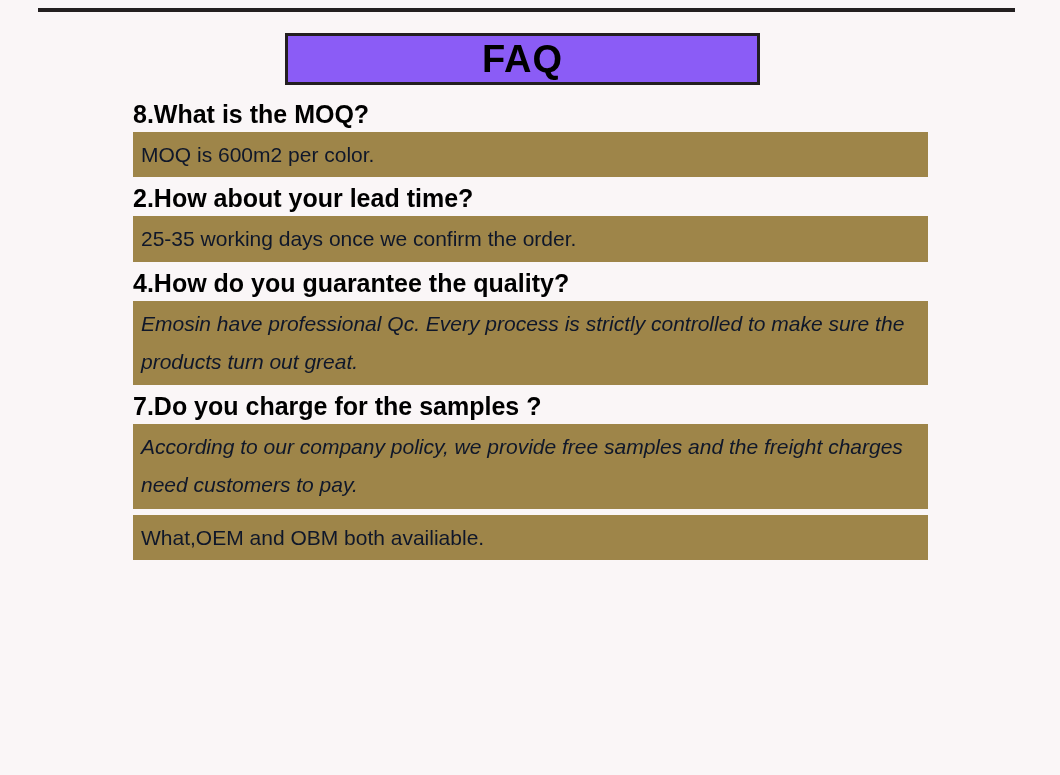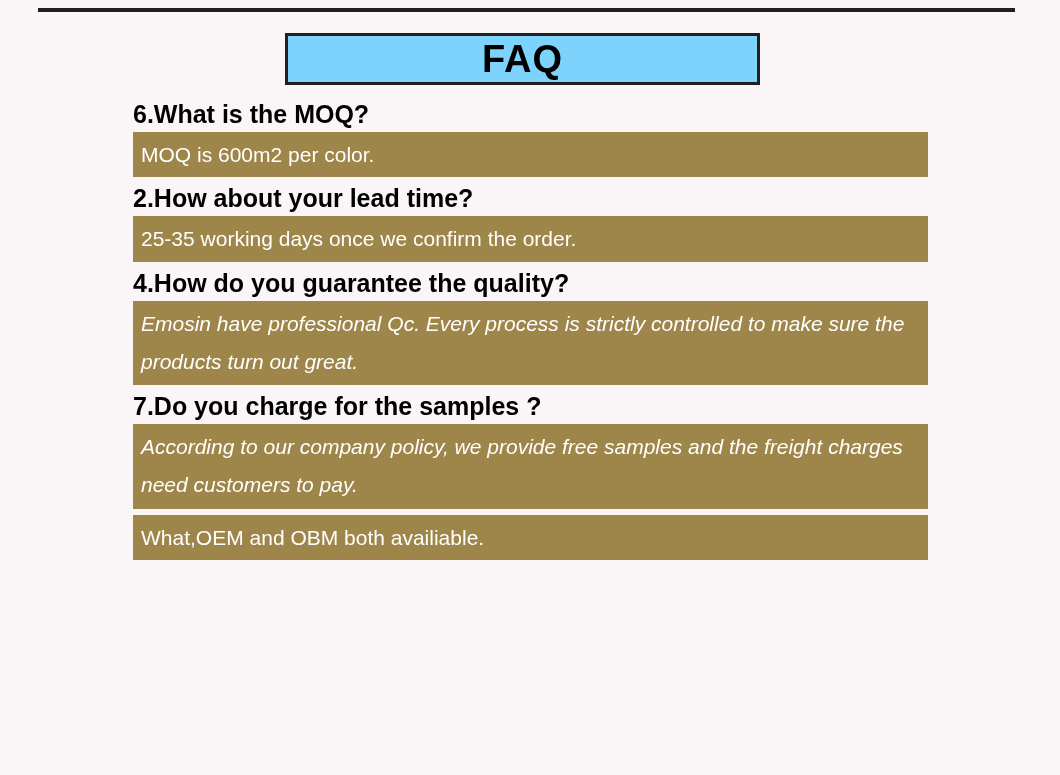--- a/index.html
+++ b/index.html
@@ -29,21 +29,21 @@
     background: #231f20;
   }
   .title-box {
     position: absolute;
     left: 285px;
     top: 33px;
     width: 475px;
     height: 52px;
     box-sizing: border-box;
     border: 3px solid #231f20;
-    background: #7dd3fc;
+    background: #8b5cf6;
     display: flex;
     align-items: center;
     justify-content: center;
   }
   .title-text {
     font-size: 38px;
     font-weight: bold;
     color: #000000;
     letter-spacing: 1px;
     line-height: 1;
@@ -61,21 +61,21 @@
     font-size: 25px;
     font-weight: bold;
     color: #000000;
     line-height: 1.08;
     padding: 2px 0 4px 0;
     margin: 0;
     white-space: nowrap;
   }
   .answer {
     background: #9e8549;
-    color: #ffffff;
+    color: #0f172a;
     font-size: 21px;
     line-height: 1.78;
     padding: 4px 0 4px 8px;
     box-sizing: border-box;
     width: 795px;
     margin: 0 0 6px 0;
   }
   .answer.two-line {
     line-height: 1.82;
     font-style: italic;
@@ -88,21 +88,21 @@
 
   <div class="top-rule"></div>
 
   <div class="title-box">
     <div class="title-text">FAQ</div>
   </div>
 
   <div class="faq-list">
 
     <div class="faq-item">
-      <div class="question">6.What is the MOQ?</div>
+      <div class="question">8.What is the MOQ?</div>
       <div class="answer">MOQ is 600m2 per color.</div>
     </div>
 
     <div class="faq-item">
       <div class="question">2.How about your lead time?</div>
       <div class="answer">25-35 working days once we confirm the order.</div>
     </div>
 
 
     <div class="faq-item">

